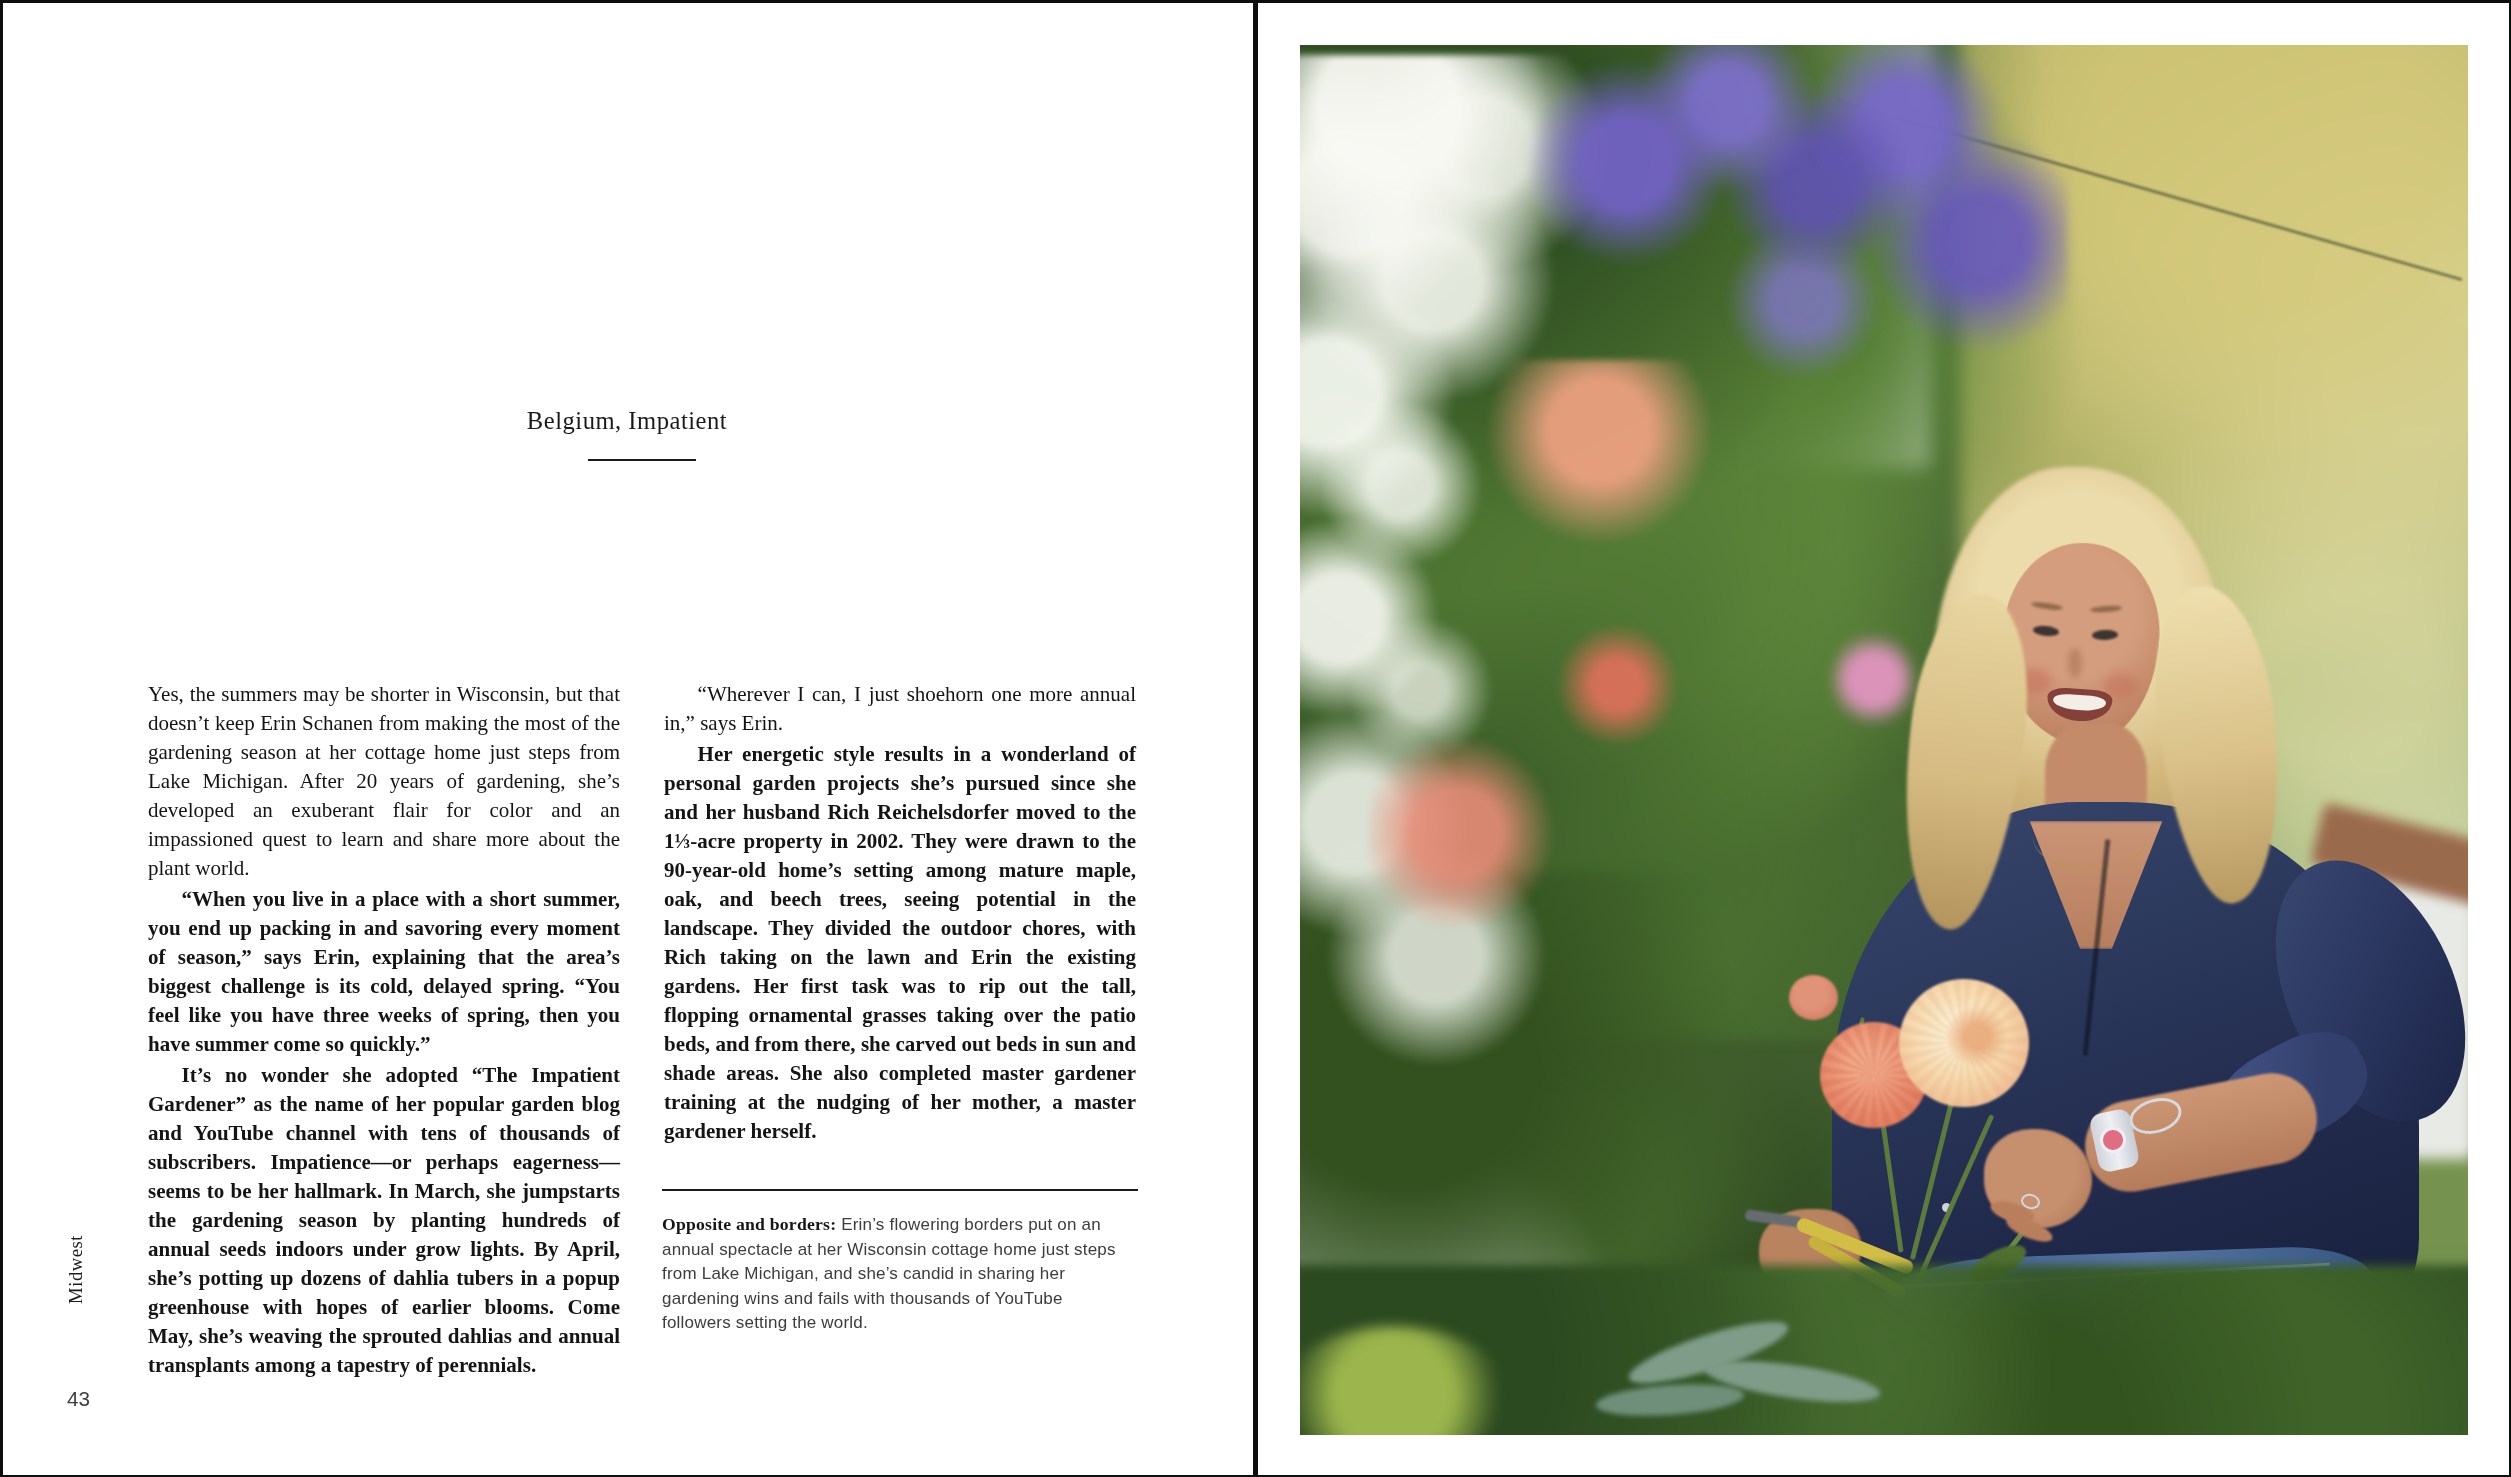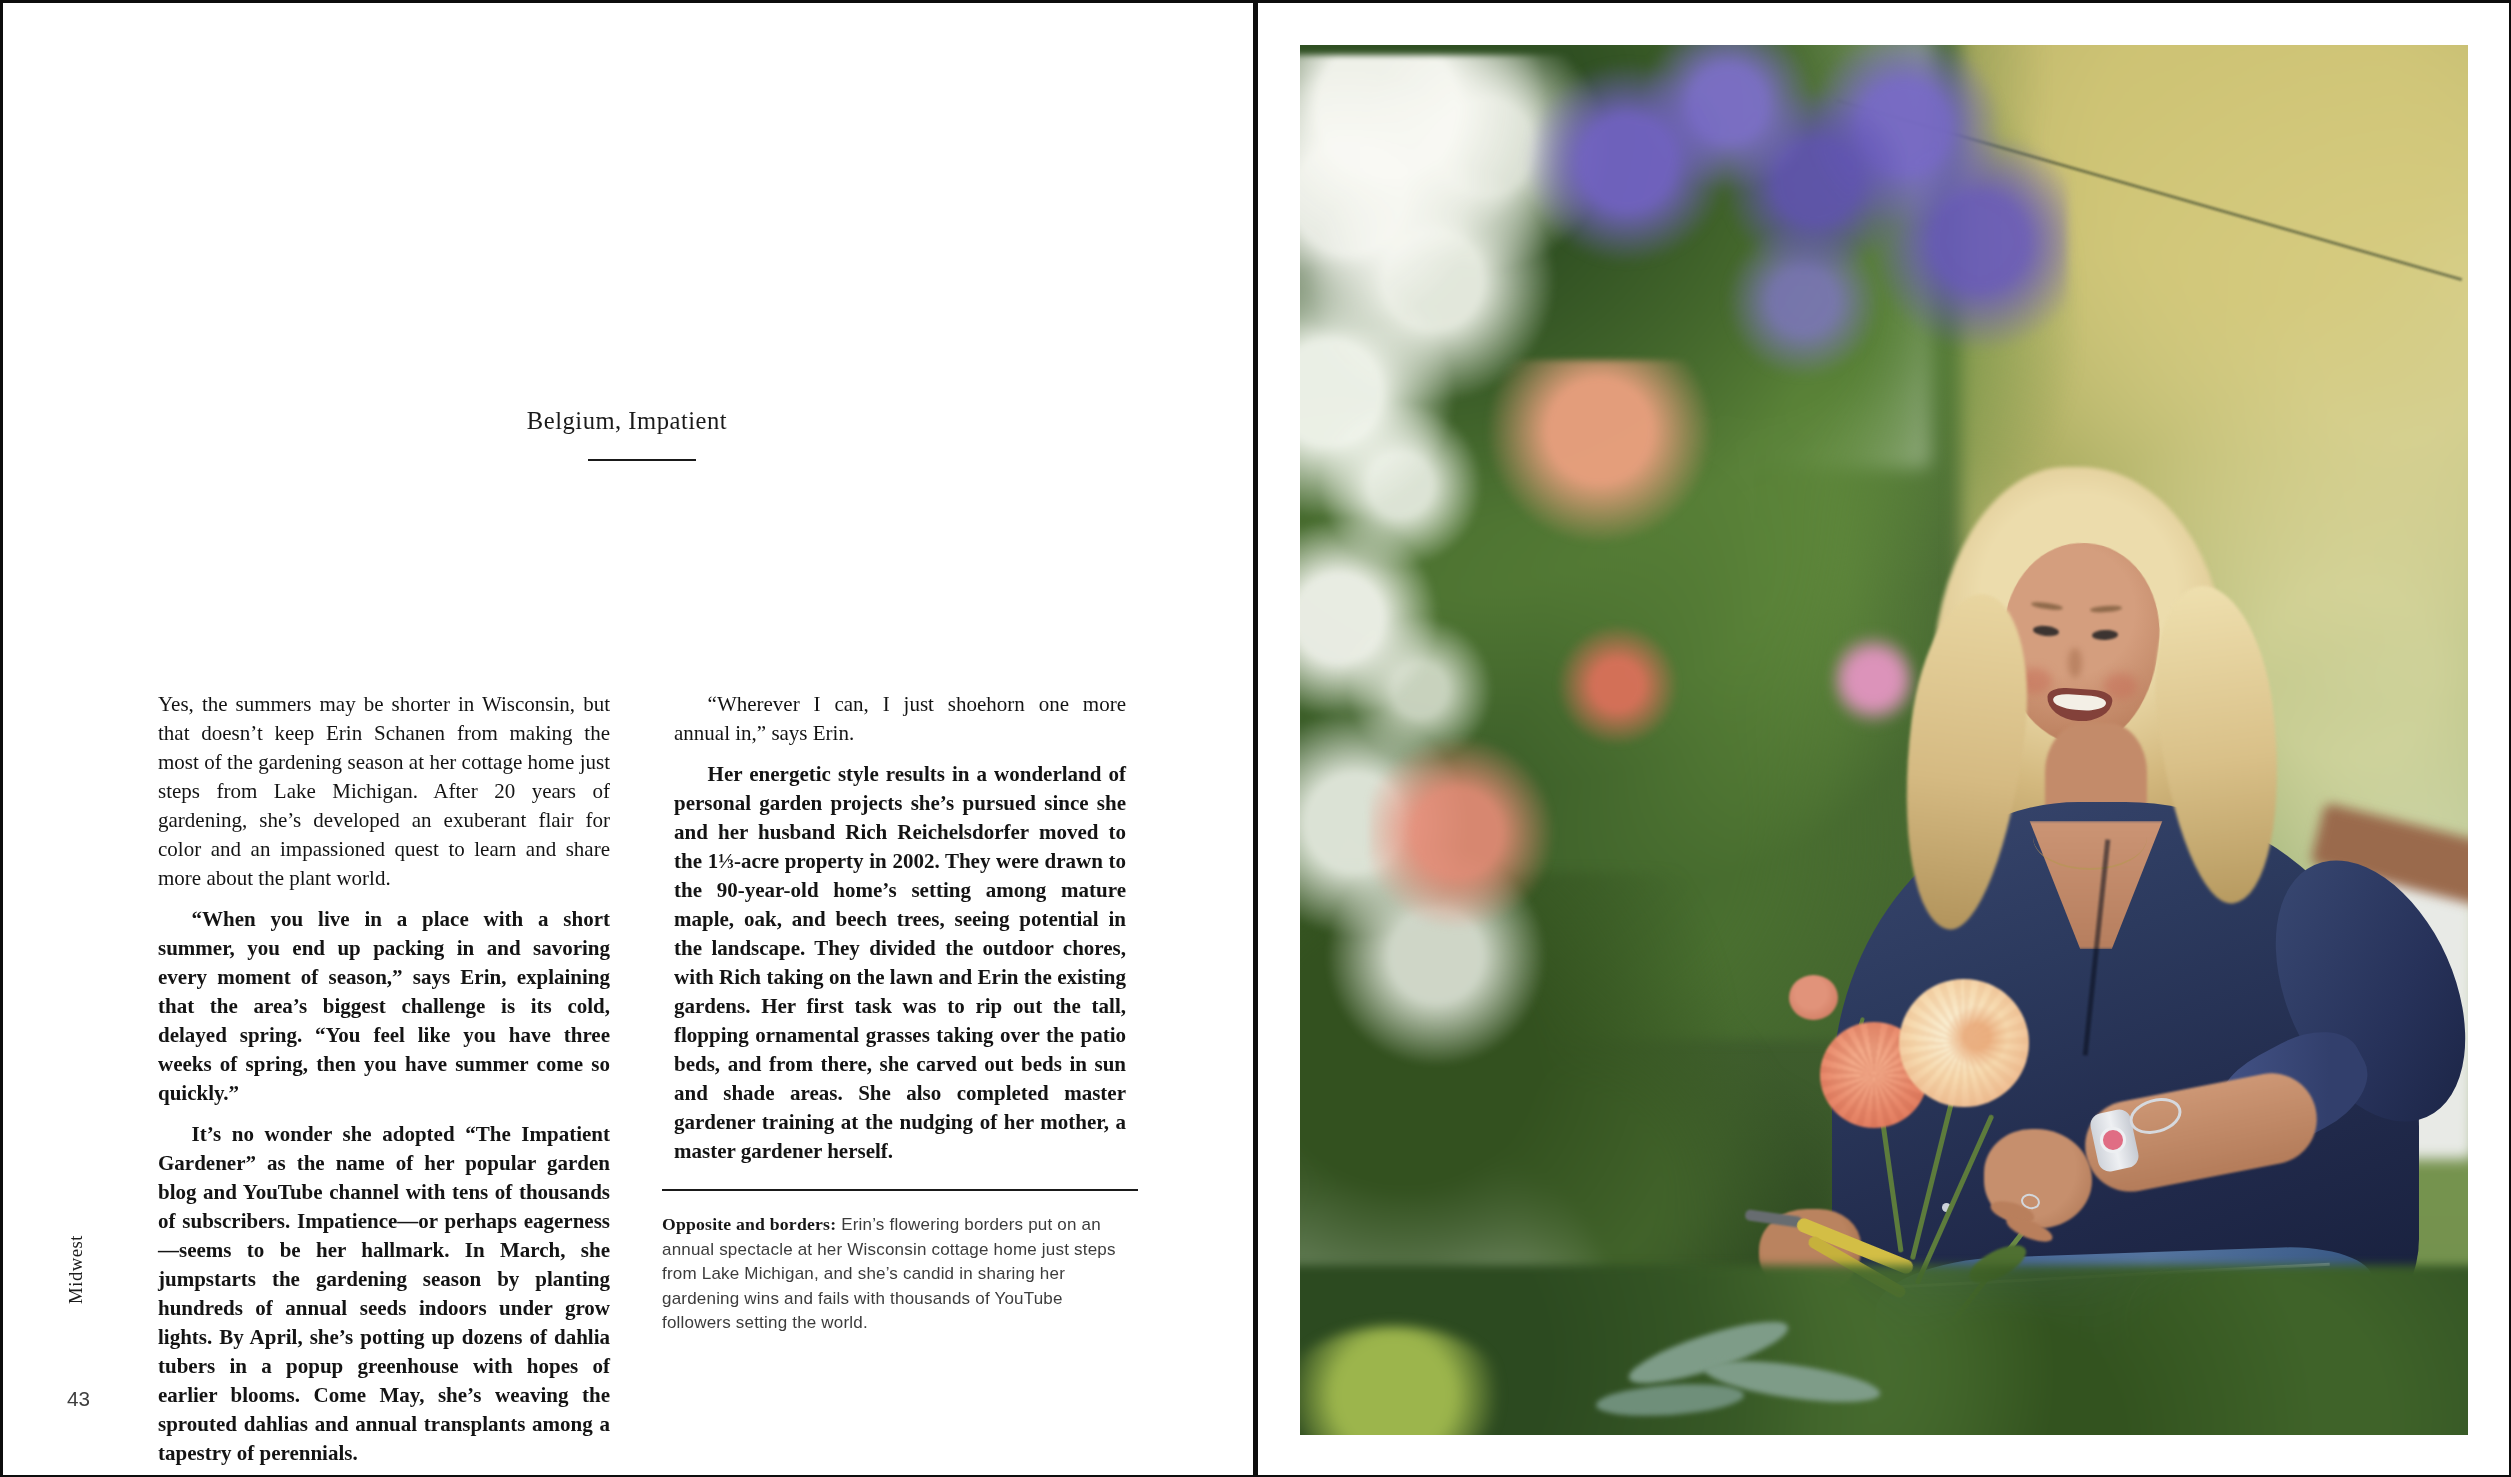--- a/index.html
+++ b/index.html
@@ -18,21 +18,21 @@
     font-size:36px;letter-spacing:5.9px;color:#161616;
   }
   .location{
     position:absolute;left:0;top:407px;width:1254px;text-align:center;
     font-size:24.6px;color:#1a1a1a;letter-spacing:0.5px;
   }
   .subtitle-rule{position:absolute;left:588px;top:459px;width:108px;height:2px;background:#1a1a1a;}
   .col{position:absolute;top:678px;width:476px;font-size:21px;line-height:29px;text-align:justify;color:#141414;}
   .col-1{left:146px;}
   .col-2{left:662px;}
-  .para{margin:12px;}
+  .para{margin:2px;}
   .para + .para{text-indent:1.6em;font-weight:bold;}
   .col-2 .para.first{text-indent:1.6em;}
   .caption-rule{position:absolute;left:662px;top:1189px;width:476px;height:2px;background:#1a1a1a;}
   .caption{
     position:absolute;left:662px;top:1212px;width:471px;
     font-family:"Liberation Sans", sans-serif;font-size:17px;line-height:24.6px;
     color:#3c3c3c;letter-spacing:0.2px;
   }
   .caption-lead{font-family:"Liberation Serif", serif;font-weight:bold;color:#161616;font-size:17.7px;}
   .edge-label{

